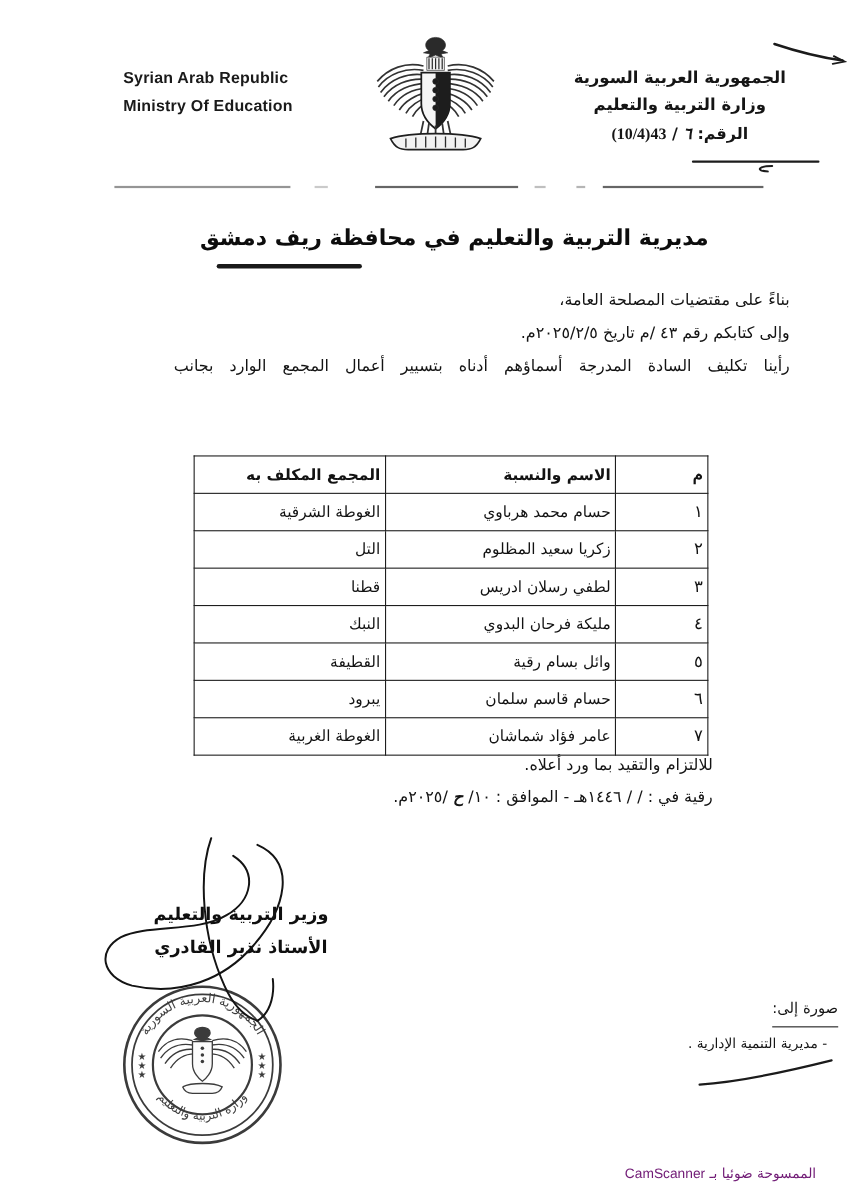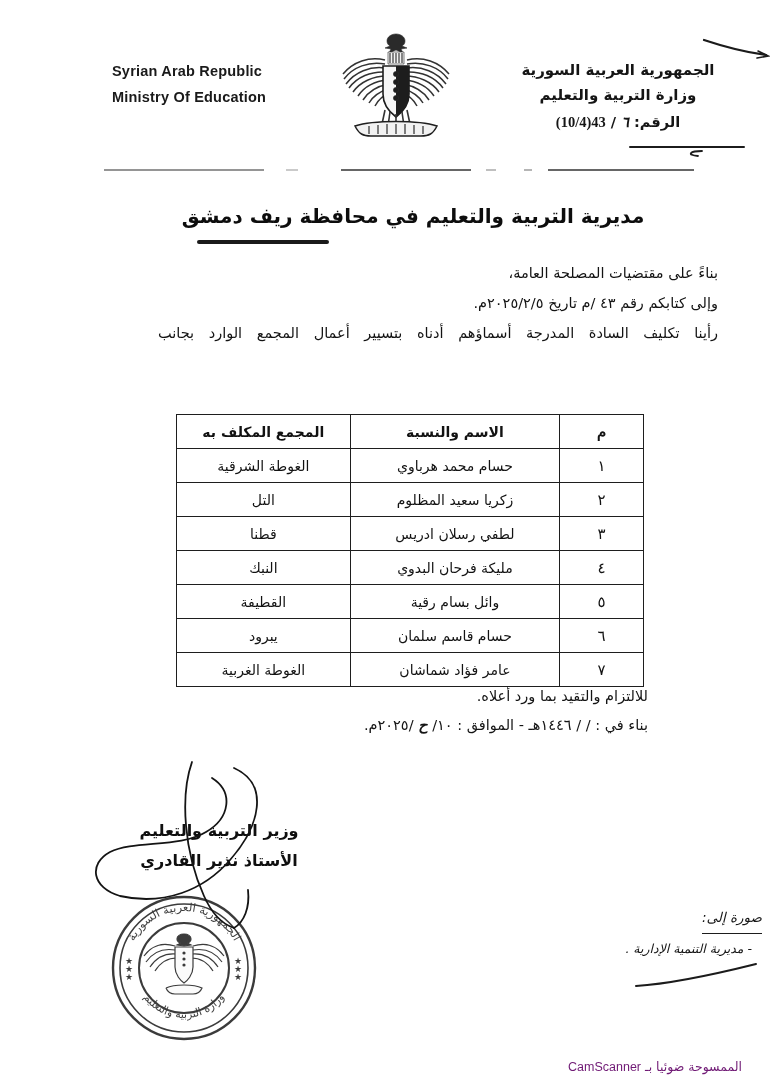--- a/index.html
+++ b/index.html
@@ -161,21 +161,21 @@
   table.assign {
     border-collapse: collapse;
     width: 100%;
     font-size: 14px;
     color: #121212;
   }
   table.assign th,
   table.assign td {
     border: 1.4px solid #1e1e1e;
     height: 33px;
-    text-align: center;
+    text-align: right;
     vertical-align: middle;
     padding: 0 4px;
     font-weight: normal;
   }
   table.assign th { font-weight: bold; }
   col.c-num  { width: 84px; }
   col.c-name { width: 210px; }
   col.c-site { width: 174px; }
   .numcell {
     font-family: "Liberation Serif", serif;
@@ -239,21 +239,20 @@
   .cc-block {
     position: absolute;
     right: 64px;
     top: 902px;
     width: 230px;
     direction: rtl;
     text-align: right;
     font-size: 12.5px;
     line-height: 30px;
     color: #161616;
-    font-style: italic;
   }
   .cc-title {
     display: inline-block;
     font-size: 13.5px;
     border-bottom: 1.3px solid #1d1d1d;
     padding-bottom: 1px;
   }
   .cc-item { display: block; padding-right: 10px; }
   .cc-swoosh {
     position: absolute;
@@ -450,21 +449,21 @@
           <td>عامر فؤاد شماشان</td>
           <td>الغوطة الغربية</td>
         </tr>
       </tbody>
     </table>
   </div>
 
   <div class="closing">
     <span class="ln">للالتزام والتقيد بما ورد أعلاه.</span>
     <span class="ln dateline">
-      <span>بناء في :</span>
+      <span>رقية في :</span>
       <span>/</span>
       <span>/</span>
       <span>١٤٤٦هـ</span>
       <span>-</span>
       <span>الموافق :</span>
       <span>١٠/</span>
       <span class="hand">ح</span>
       <span>/٢٠٢٥م.</span>
     </span>
   </div>

